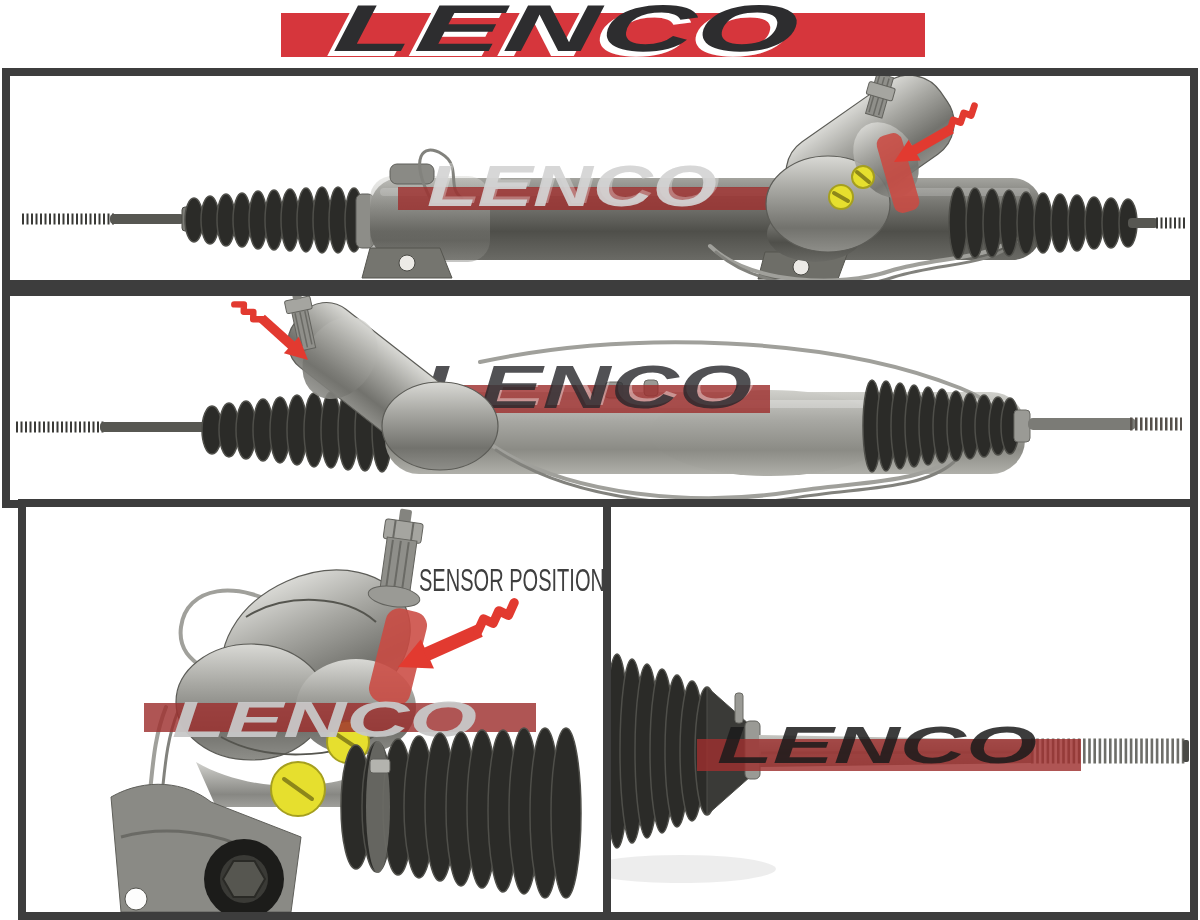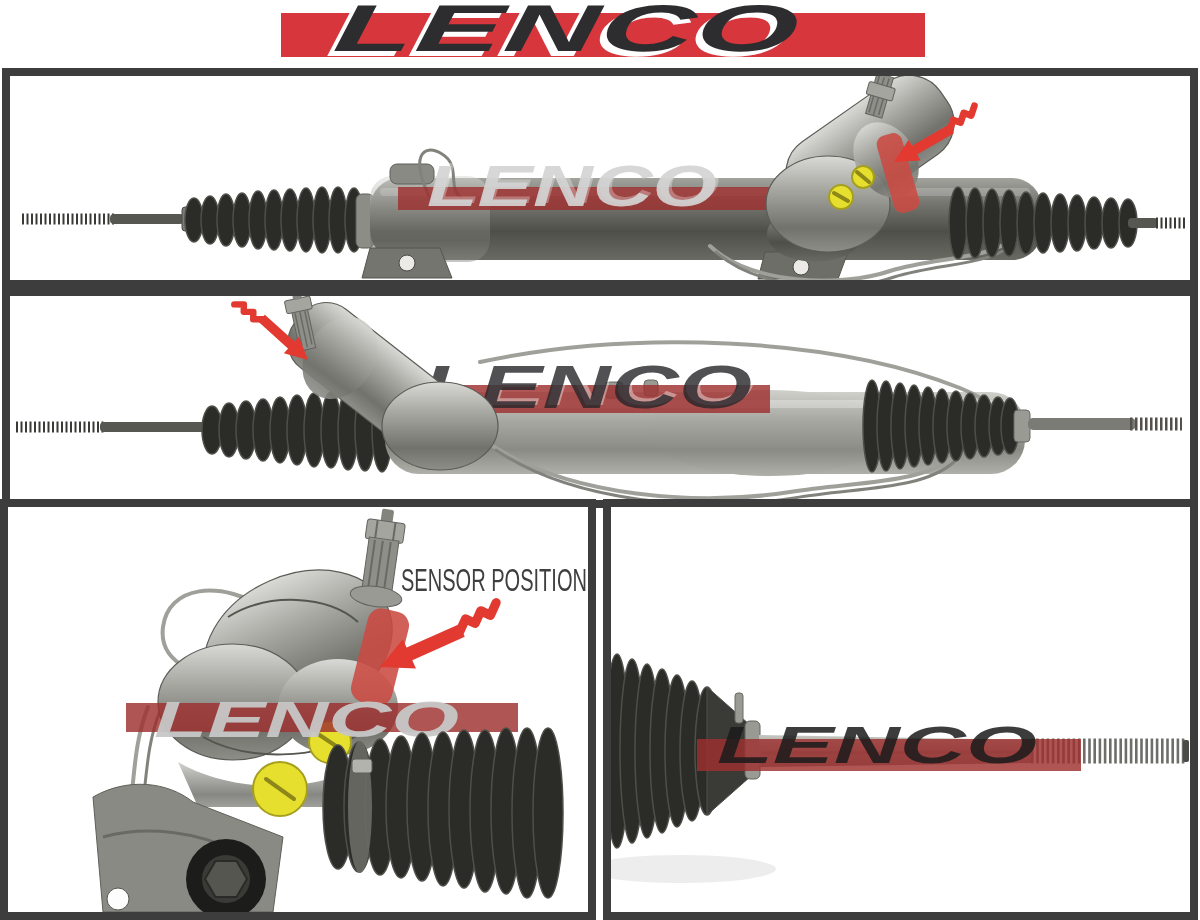--- a/index.html
+++ b/index.html
@@ -4,21 +4,21 @@
 <style>
   html,body{margin:0;padding:0;background:#fff;}
   .stage{position:relative;width:1200px;height:920px;background:var(--background,#fff);
          font-family:"Liberation Sans",sans-serif;overflow:hidden;}
   .logo{position:absolute;left:0;top:0;width:1200px;height:70px;}
   .panel{position:absolute;box-sizing:border-box;background:#fff;
          border:8px solid var(--panel-border,#3d3d3d);overflow:hidden;}
   .panel svg{display:block;width:100%;height:100%;}
   .p1{left:2px;top:68px;width:1196px;height:220px;}
   .p2{left:2px;top:288px;width:1196px;height:220px;}
-  .p3{left:0;top:499px;width:596px;height:421px;}
+  .p3{left:18px;top:499px;width:596px;height:421px;}
   .p4{left:603px;top:499px;width:595px;height:421px;}
   .logo-band{fill:var(--logo-red,#d6363c);}
   .logo-text{font-family:"Liberation Sans",sans-serif;font-weight:bold;font-style:italic;
              letter-spacing:1px;}
   .wm-band{fill:var(--watermark-band-red,#9e302e);opacity:.82;}
   .wm-text{font-family:"Liberation Sans",sans-serif;font-weight:bold;font-style:italic;}
   .arrow-fill{fill:var(--arrow-red,#e23a30);}
   .arrow-stroke{stroke:var(--arrow-red,#e23a30);fill:none;stroke-linecap:round;stroke-linejoin:round;}
   .hl{fill:var(--sensor-highlight-red,#cb4a42);opacity:.88;}
   .cap{fill:var(--cap-yellow,#e6df2e);stroke:#a59f1f;stroke-width:2;}

